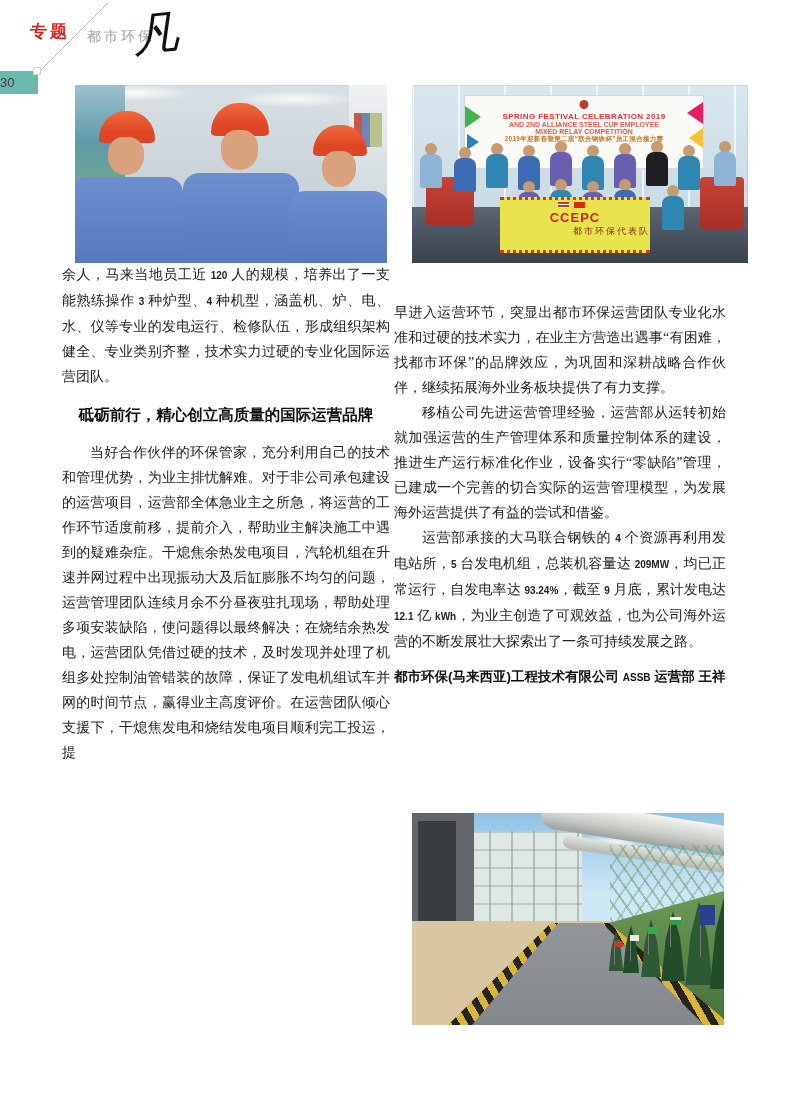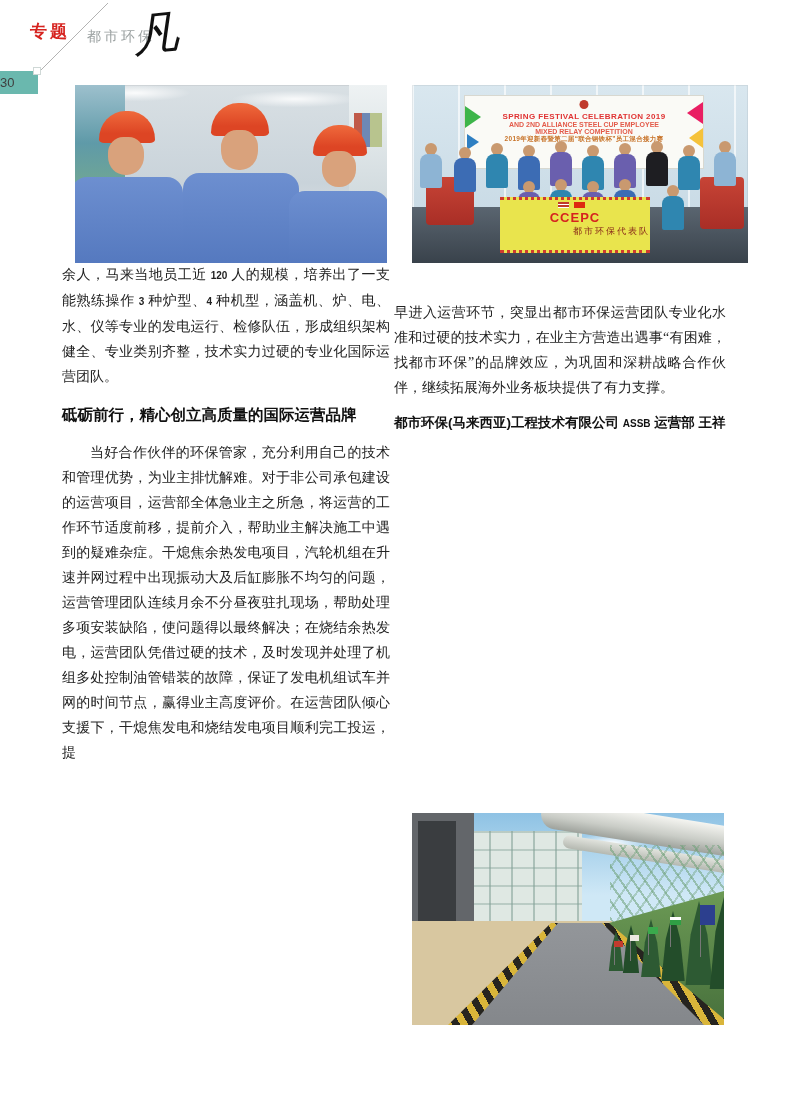--- a/index.html
+++ b/index.html
@@ -16,21 +16,21 @@
     font-style:italic;transform:rotate(-6deg);font-family:"DejaVu Serif",serif;}
   .page-num-box{position:absolute;left:0;top:71px;width:38px;height:23px;background:#6ab8ae;
     color:#404040;font-family:"Liberation Sans",sans-serif;font-size:13px;line-height:23px;}
   .page-num-notch{position:absolute;left:33px;top:67px;width:6px;height:6px;background:#fff;border:1px solid #cfd8d6;}
   
   .col{position:absolute;font-size:14px;line-height:25px;}
   .col-left{left:62px;top:262px;width:328px;}
   .col-right{left:394px;top:262px;width:332px;margin-top:38px;}
   .para{margin:0;text-align:justify;}
   .para.indent{text-indent:2em;}
-  .para.heading{font-family:"Liberation Sans",sans-serif;font-weight:bold;text-align:left;
+  .para.heading{font-family:"Liberation Sans",sans-serif;font-weight:bold;text-align:center;
     text-indent:0;font-size:15.5px;margin:13px 0;color:#111;}
   .lat{font-family:"Liberation Sans",sans-serif;font-weight:bold;font-size:10px;}
   .byline{margin-top:10px;font-family:"Liberation Sans",sans-serif;font-weight:bold;
     font-size:13.5px;color:#111;text-align:left;}
   
   .photo1{position:absolute;left:75px;top:85px;width:312px;height:178px;overflow:hidden;
     background:
       radial-gradient(ellipse 80px 12px at 60px 8px,rgba(255,255,255,.9),rgba(255,255,255,0) 70%),
       radial-gradient(ellipse 90px 12px at 220px 14px,rgba(255,255,255,.85),rgba(255,255,255,0) 70%),
       linear-gradient(180deg,#d9e0e4 0%,#c9d3da 55%,#e9eced 100%);}
@@ -250,20 +250,22 @@
 
 <div class="col col-left">
     <p class="para">余人，马来当地员工近 <span class="lat">120</span> 人的规模，培养出了一支能熟练操作 <span class="lat">3</span> 种炉型、<span class="lat">4</span> 种机型，涵盖机、炉、电、水、仪等专业的发电运行、检修队伍，形成组织架构健全、专业类别齐整，技术实力过硬的专业化国际运营团队。</p>
     <p class="para heading">砥砺前行，精心创立高质量的国际运营品牌</p>
     <p class="para indent">当好合作伙伴的环保管家，充分利用自己的技术和管理优势，为业主排忧解难。对于非公司承包建设的运营项目，运营部全体急业主之所急，将运营的工作环节适度前移，提前介入，帮助业主解决施工中遇到的疑难杂症。干熄焦余热发电项目，汽轮机组在升速并网过程中出现振动大及后缸膨胀不均匀的问题，运营管理团队连续月余不分昼夜驻扎现场，帮助处理多项安装缺陷，使问题得以最终解决；在烧结余热发电，运营团队凭借过硬的技术，及时发现并处理了机组多处控制油管错装的故障，保证了发电机组试车并网的时间节点，赢得业主高度评价。在运营团队倾心支援下，干熄焦发电和烧结发电项目顺利完工投运，提</p>
   </div>
 
 <div class="col col-right">
   <div>
       <p class="para">早进入运营环节，突显出都市环保运营团队专业化水准和过硬的技术实力，在业主方营造出遇事“有困难，找都市环保”的品牌效应，为巩固和深耕战略合作伙伴，继续拓展海外业务板块提供了有力支撑。</p>
+      <p class="para indent">移植公司先进运营管理经验，运营部从运转初始就加强运营的生产管理体系和质量控制体系的建设，推进生产运行标准化作业，设备实行“零缺陷”管理，已建成一个完善的切合实际的运营管理模型，为发展海外运营提供了有益的尝试和借鉴。</p>
+      <p class="para indent">运营部承接的大马联合钢铁的 <span class="lat">4</span> 个资源再利用发电站所，<span class="lat">5</span> 台发电机组，总装机容量达 <span class="lat">209MW</span>，均已正常运行，自发电率达 <span class="lat">93.24%</span>，截至 <span class="lat">9</span> 月底，累计发电达 <span class="lat">12.1</span> 亿 <span class="lat">kWh</span>，为业主创造了可观效益，也为公司海外运营的不断发展壮大探索出了一条可持续发展之路。</p>
     </div>
   <div class="byline">都市环保(马来西亚)工程技术有限公司 <span class="lat">ASSB</span> 运营部 王祥</div>
 </div>
 
 <div class="photo photo3">
   <div class="p3-sky"></div>
   <div class="p3-mid-frame"></div>
   <div class="p3-left-structure">
     <div class="p3-left-inner"></div>
   </div>

